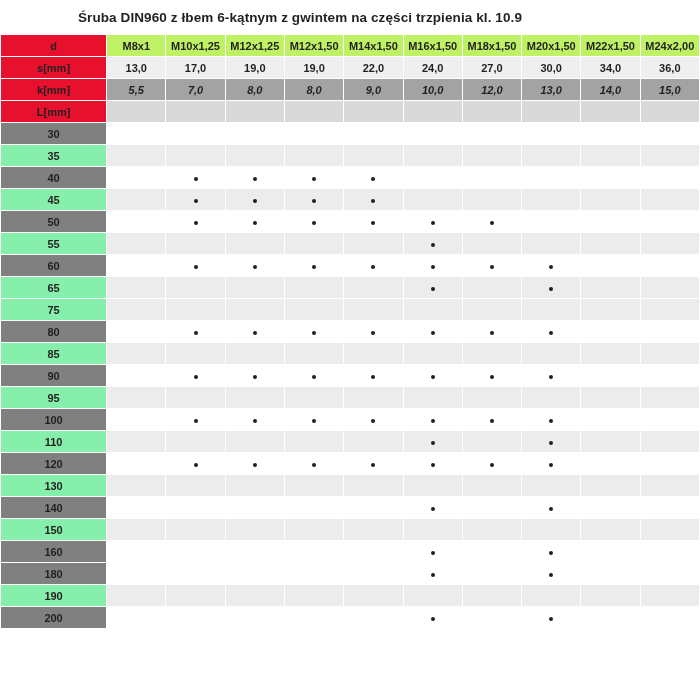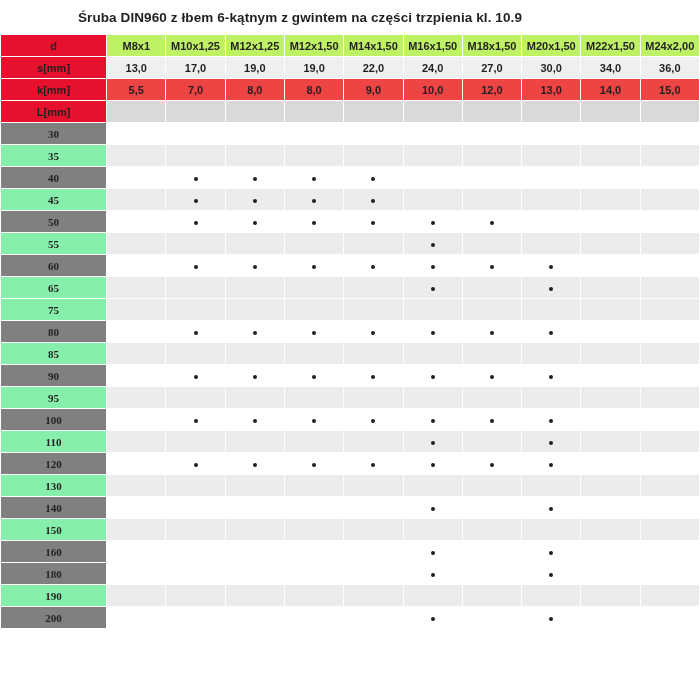--- a/index.html
+++ b/index.html
@@ -53,31 +53,31 @@
   .hdr-grey {
     background: #bef264;
     color: #231f20;
     font-weight: bold;
   }
   .val-cell {
     background: #efefef;
     font-weight: bold;
   }
   .val-cell.alt {
-    background: #ef4444;
+    background: #a3a3a3;
+    font-style: italic;
   }
   .blank-grey {
     background: #d9d9d9;
   }
   .len-label {
     background: #808080;
     color: #ffffff;
     font-weight: bold;
     font-size: 11px;
-    font-family: Liberation Serif, serif;
   }
   .len-label.alt {
     background: #86efac;
   }
   .dot-cell {
     background: #ffffff;
   }
   .dot-cell.alt {
     background: #ececec;
   }

